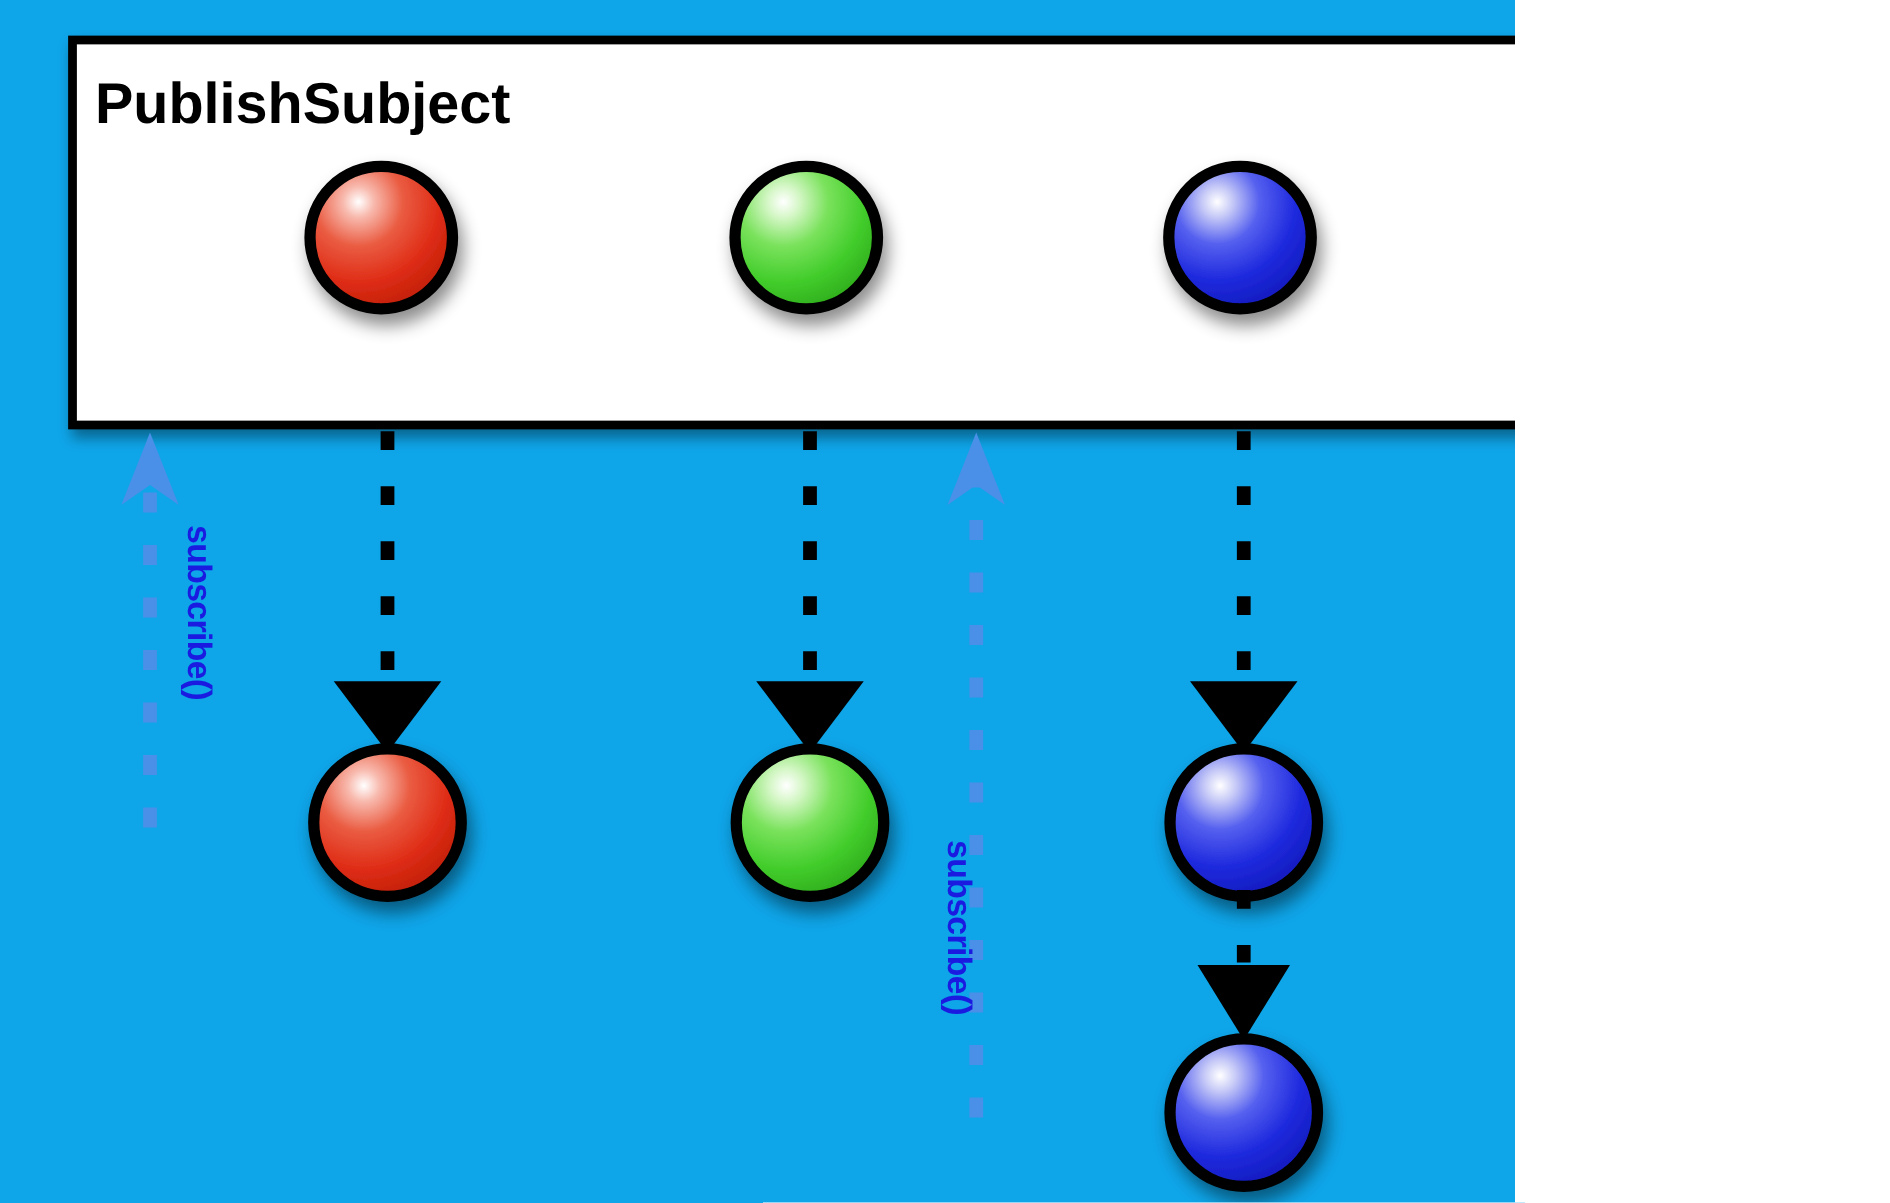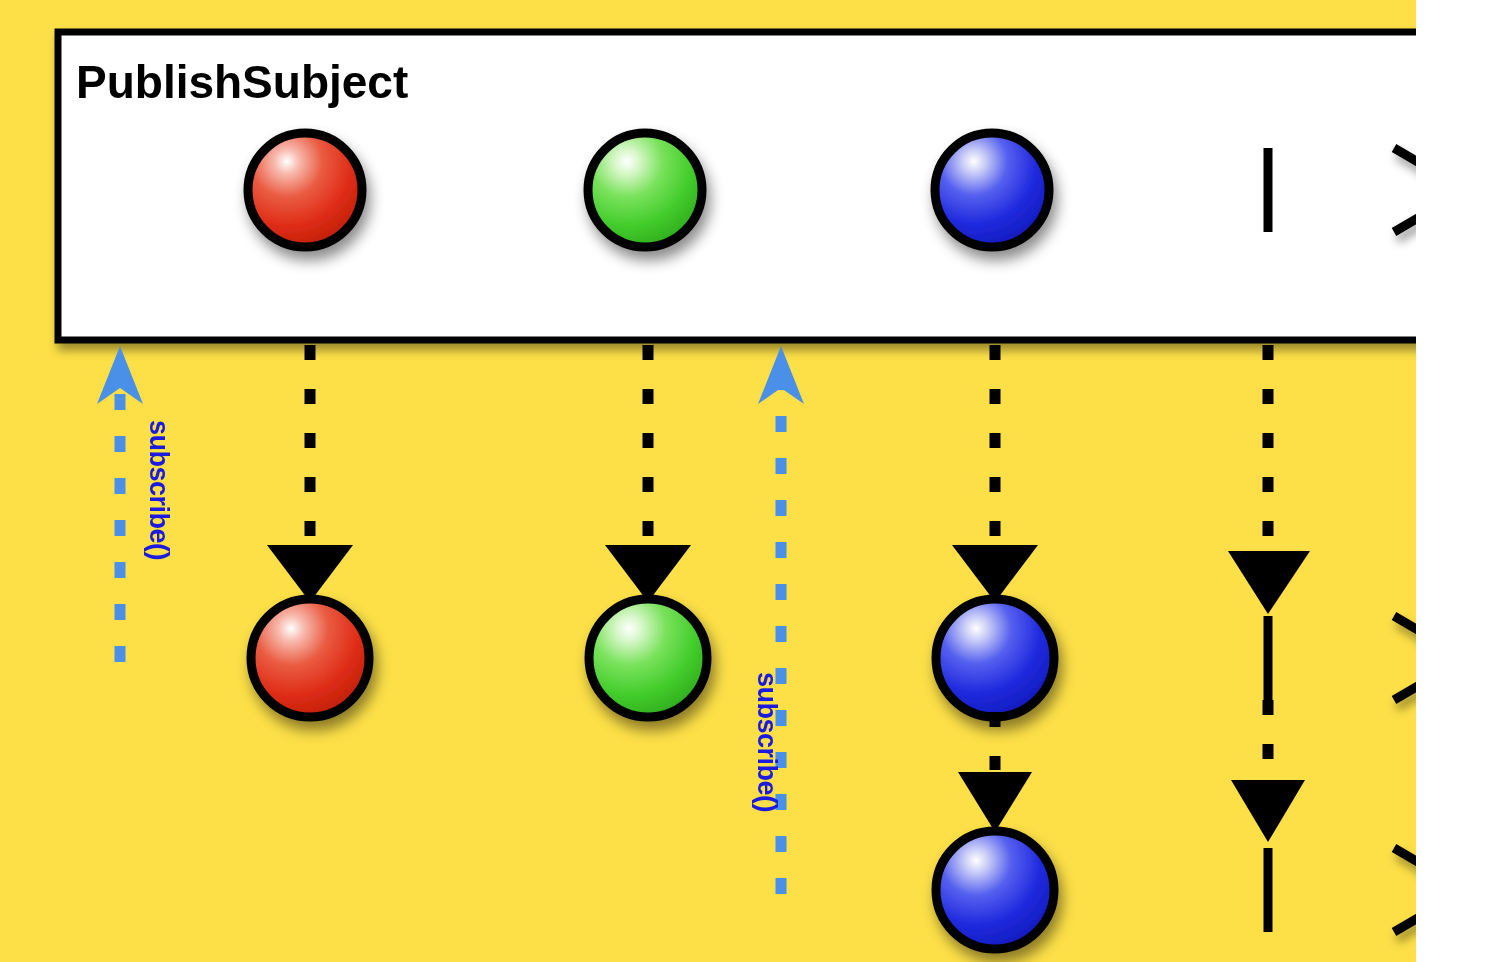--- a/index.html
+++ b/index.html
@@ -6,23 +6,23 @@
   html, body {
     margin: 0;
     padding: 0;
     background: #ffffff;
   }
   body {
     font-family: "Liberation Sans", sans-serif;
   }
   #diagram-root {
     position: relative;
-    width: 1416px;
+    width: 1212px;
     height: 962px;
-    background: #fde047;
+    background: #0ea5e9;
     overflow: hidden;
   }
   #marble-svg {
     position: absolute;
     left: 0;
     top: 0;
     width: 1512px;
     height: 962px;
     display: block;
   }

